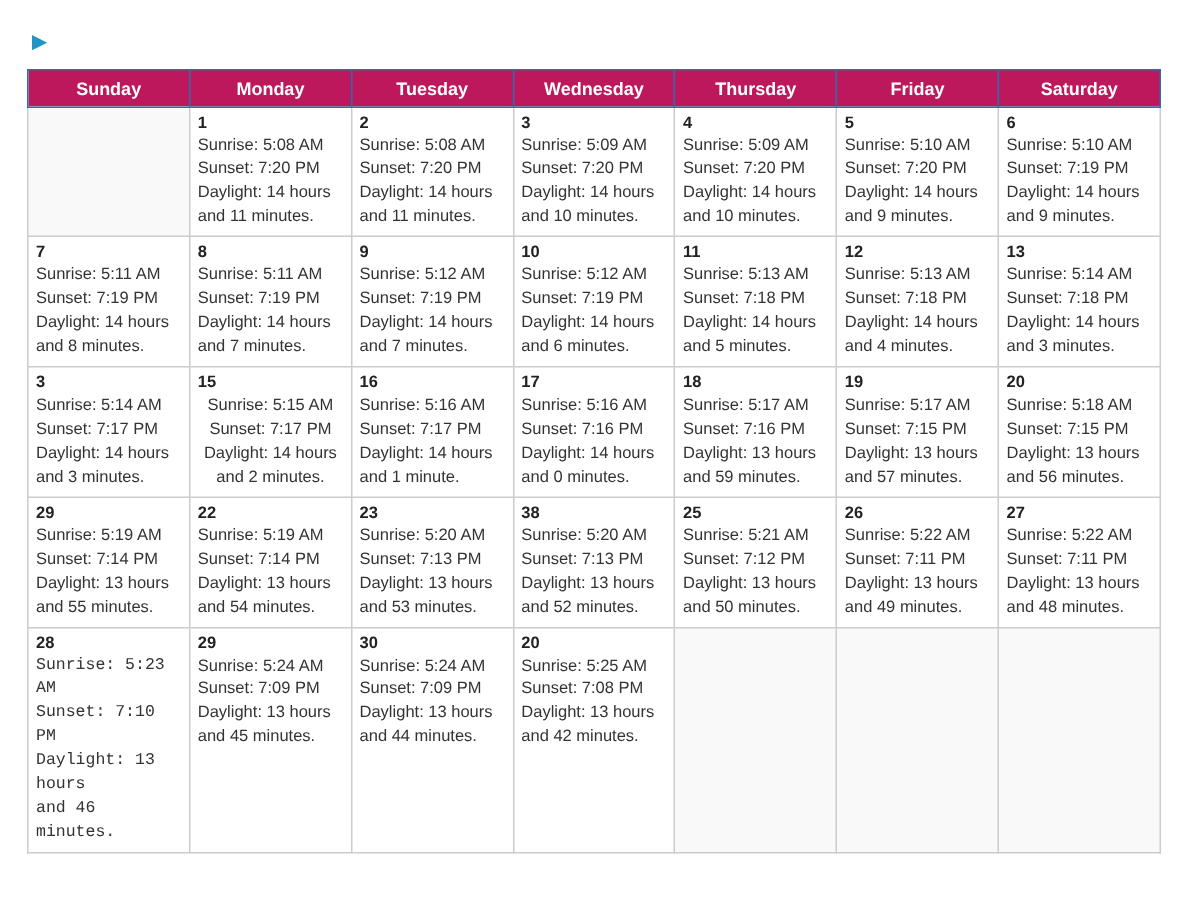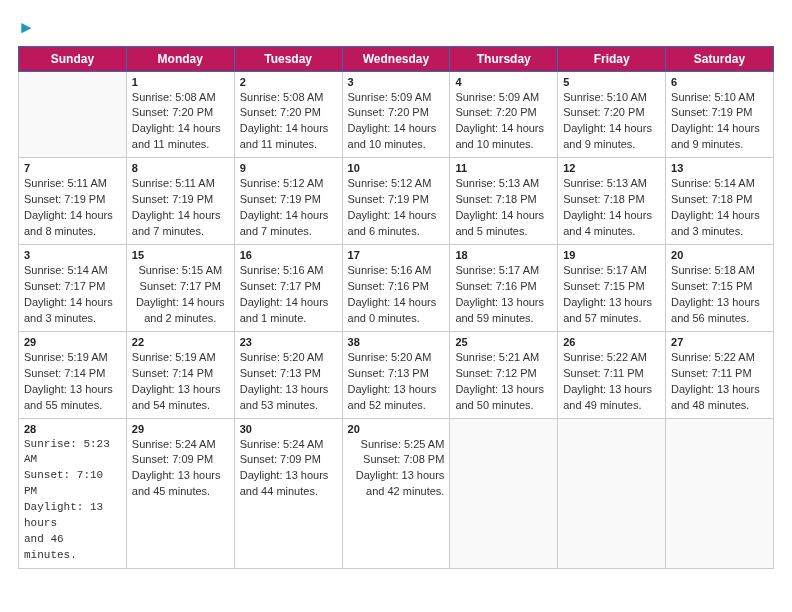--- a/index.html
+++ b/index.html
@@ -323,21 +323,21 @@
           </td>
           <td>
             <span class="day-num">30</span>
             <div class="day-info" style="white-space: pre-line;">Sunrise: 5:24 AM
 Sunset: 7:09 PM
 Daylight: 13 hours
 and 44 minutes.</div>
           </td>
           <td>
             <span class="day-num">20</span>
-            <div class="day-info" style="white-space: pre-line; text-align: right;">Sunrise: 5:25 AM
+            <div class="day-info" style="white-space: pre-line;">Sunrise: 5:25 AM
 Sunset: 7:08 PM
 Daylight: 13 hours
 and 42 minutes.</div>
           </td>
           <td class="empty"></td>
           <td class="empty"></td>
           <td class="empty"></td>
         </tr>
       </tbody>
   </table>

